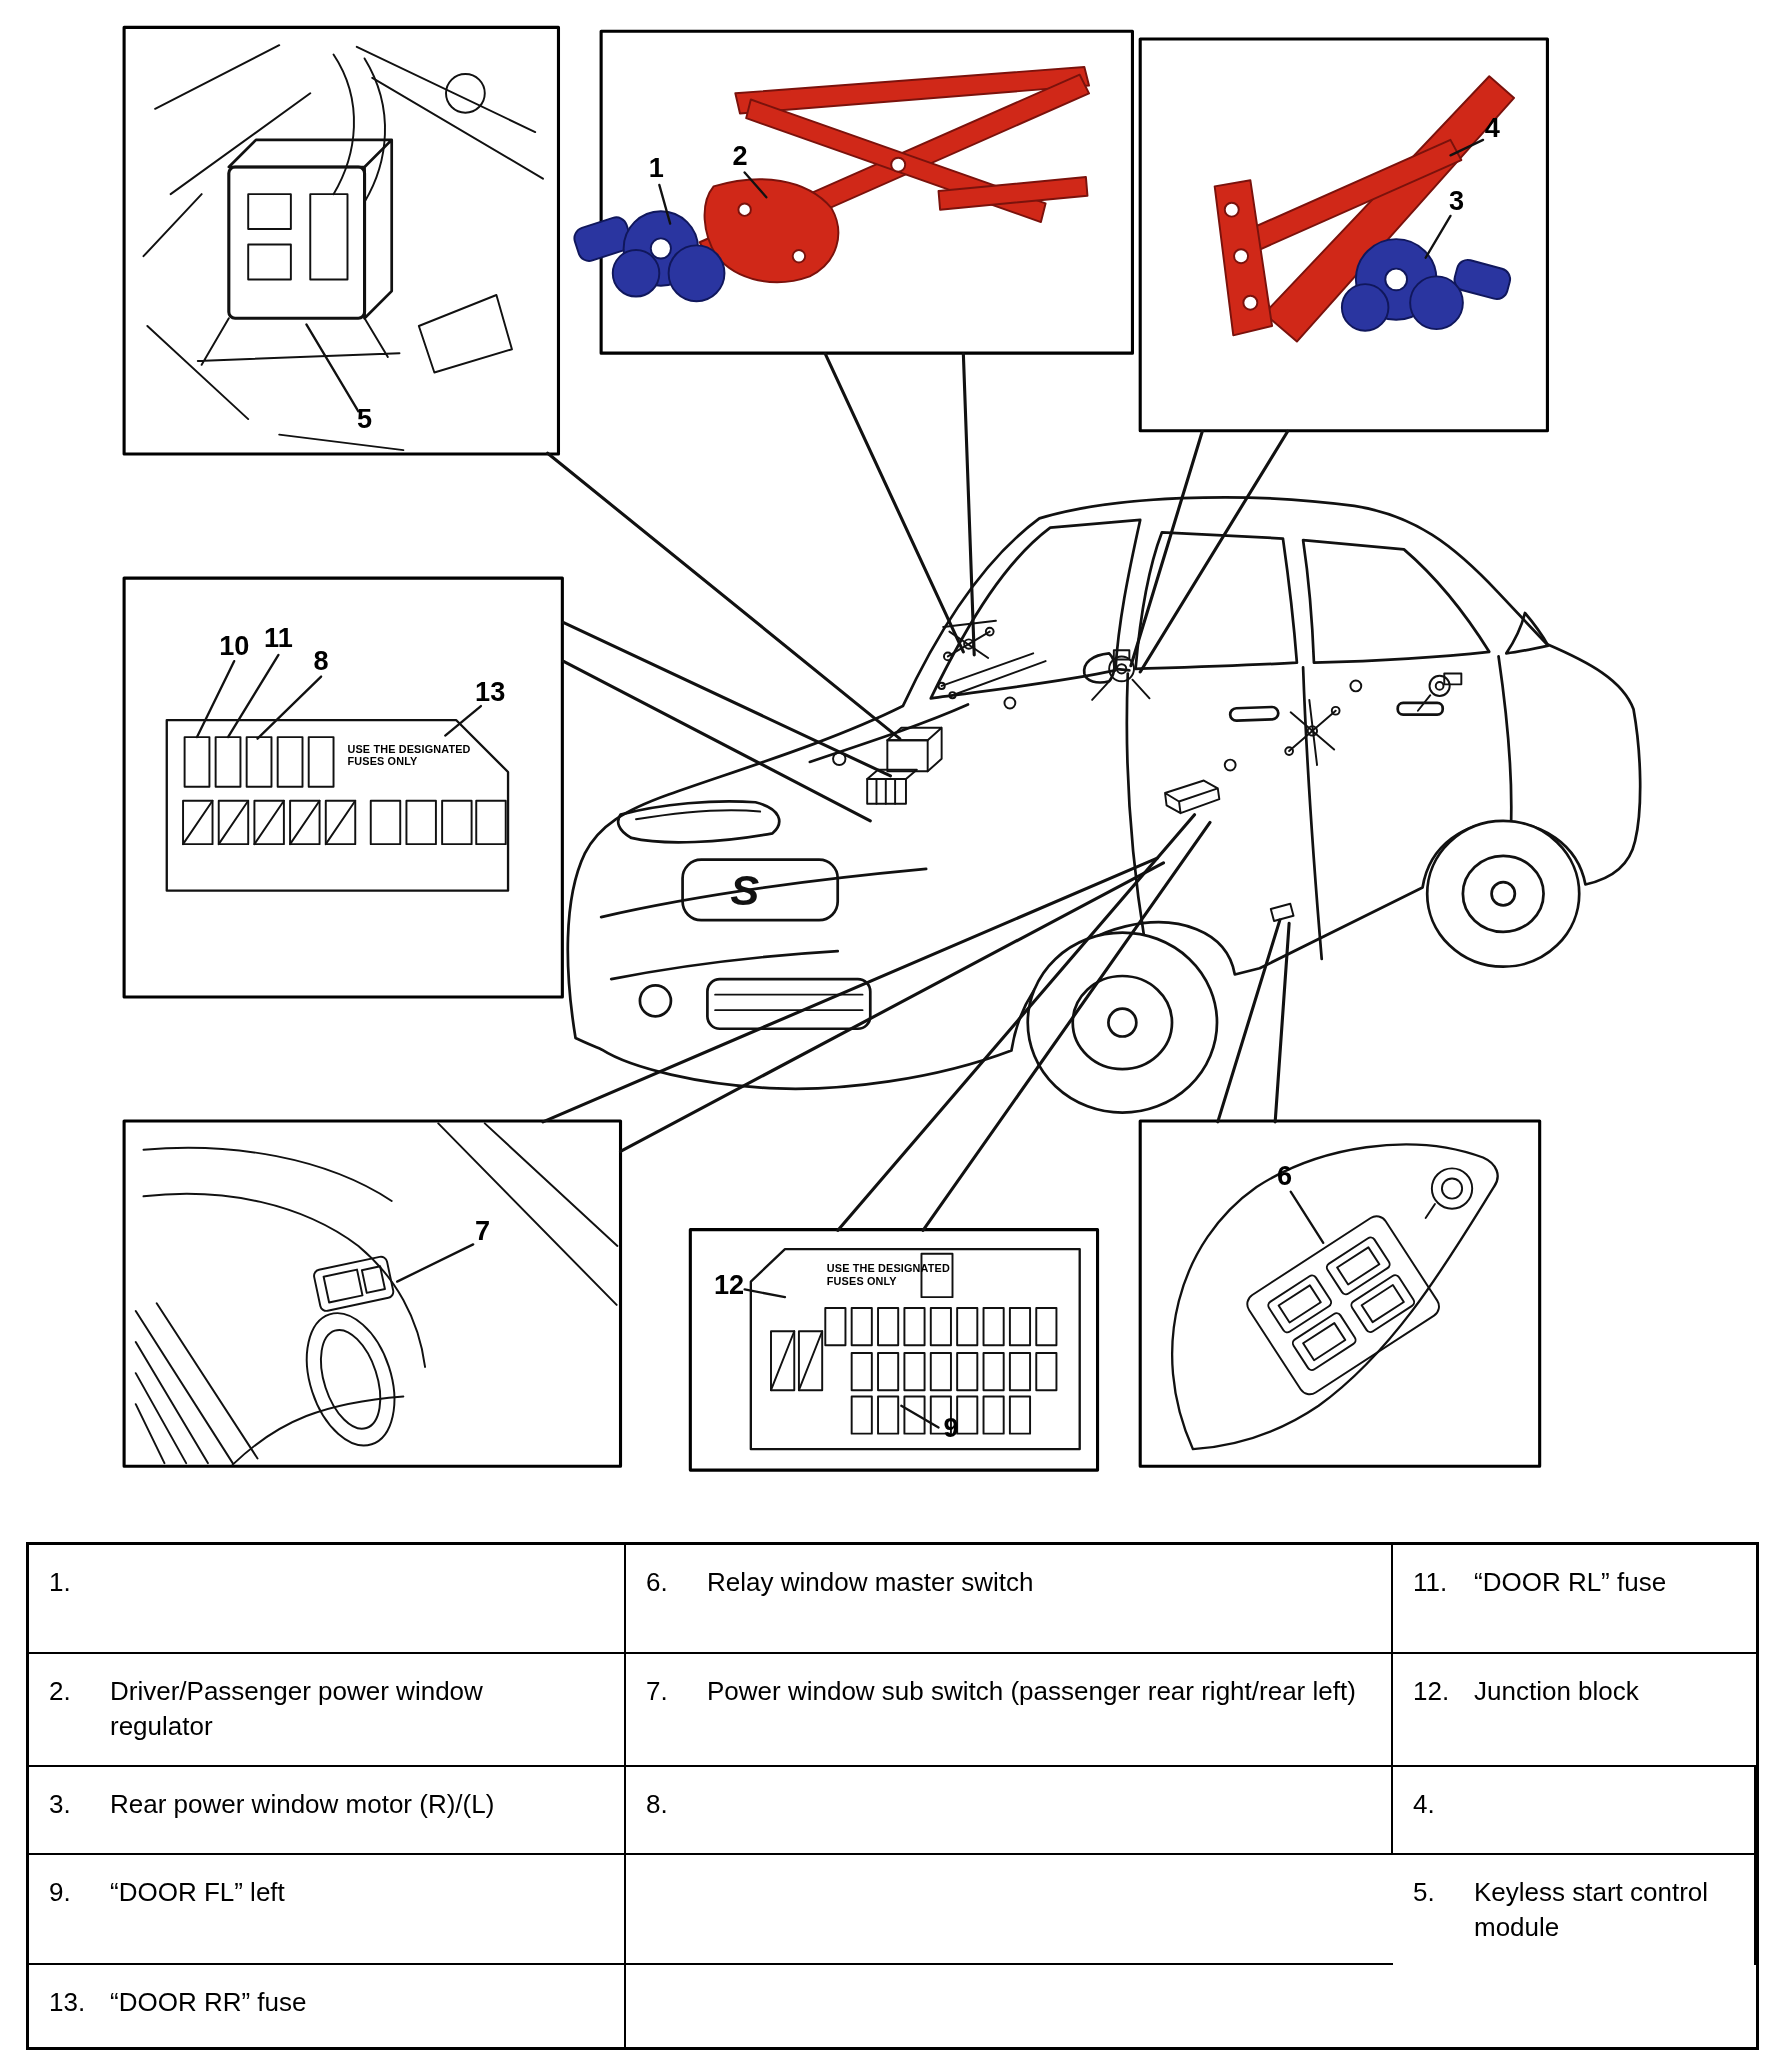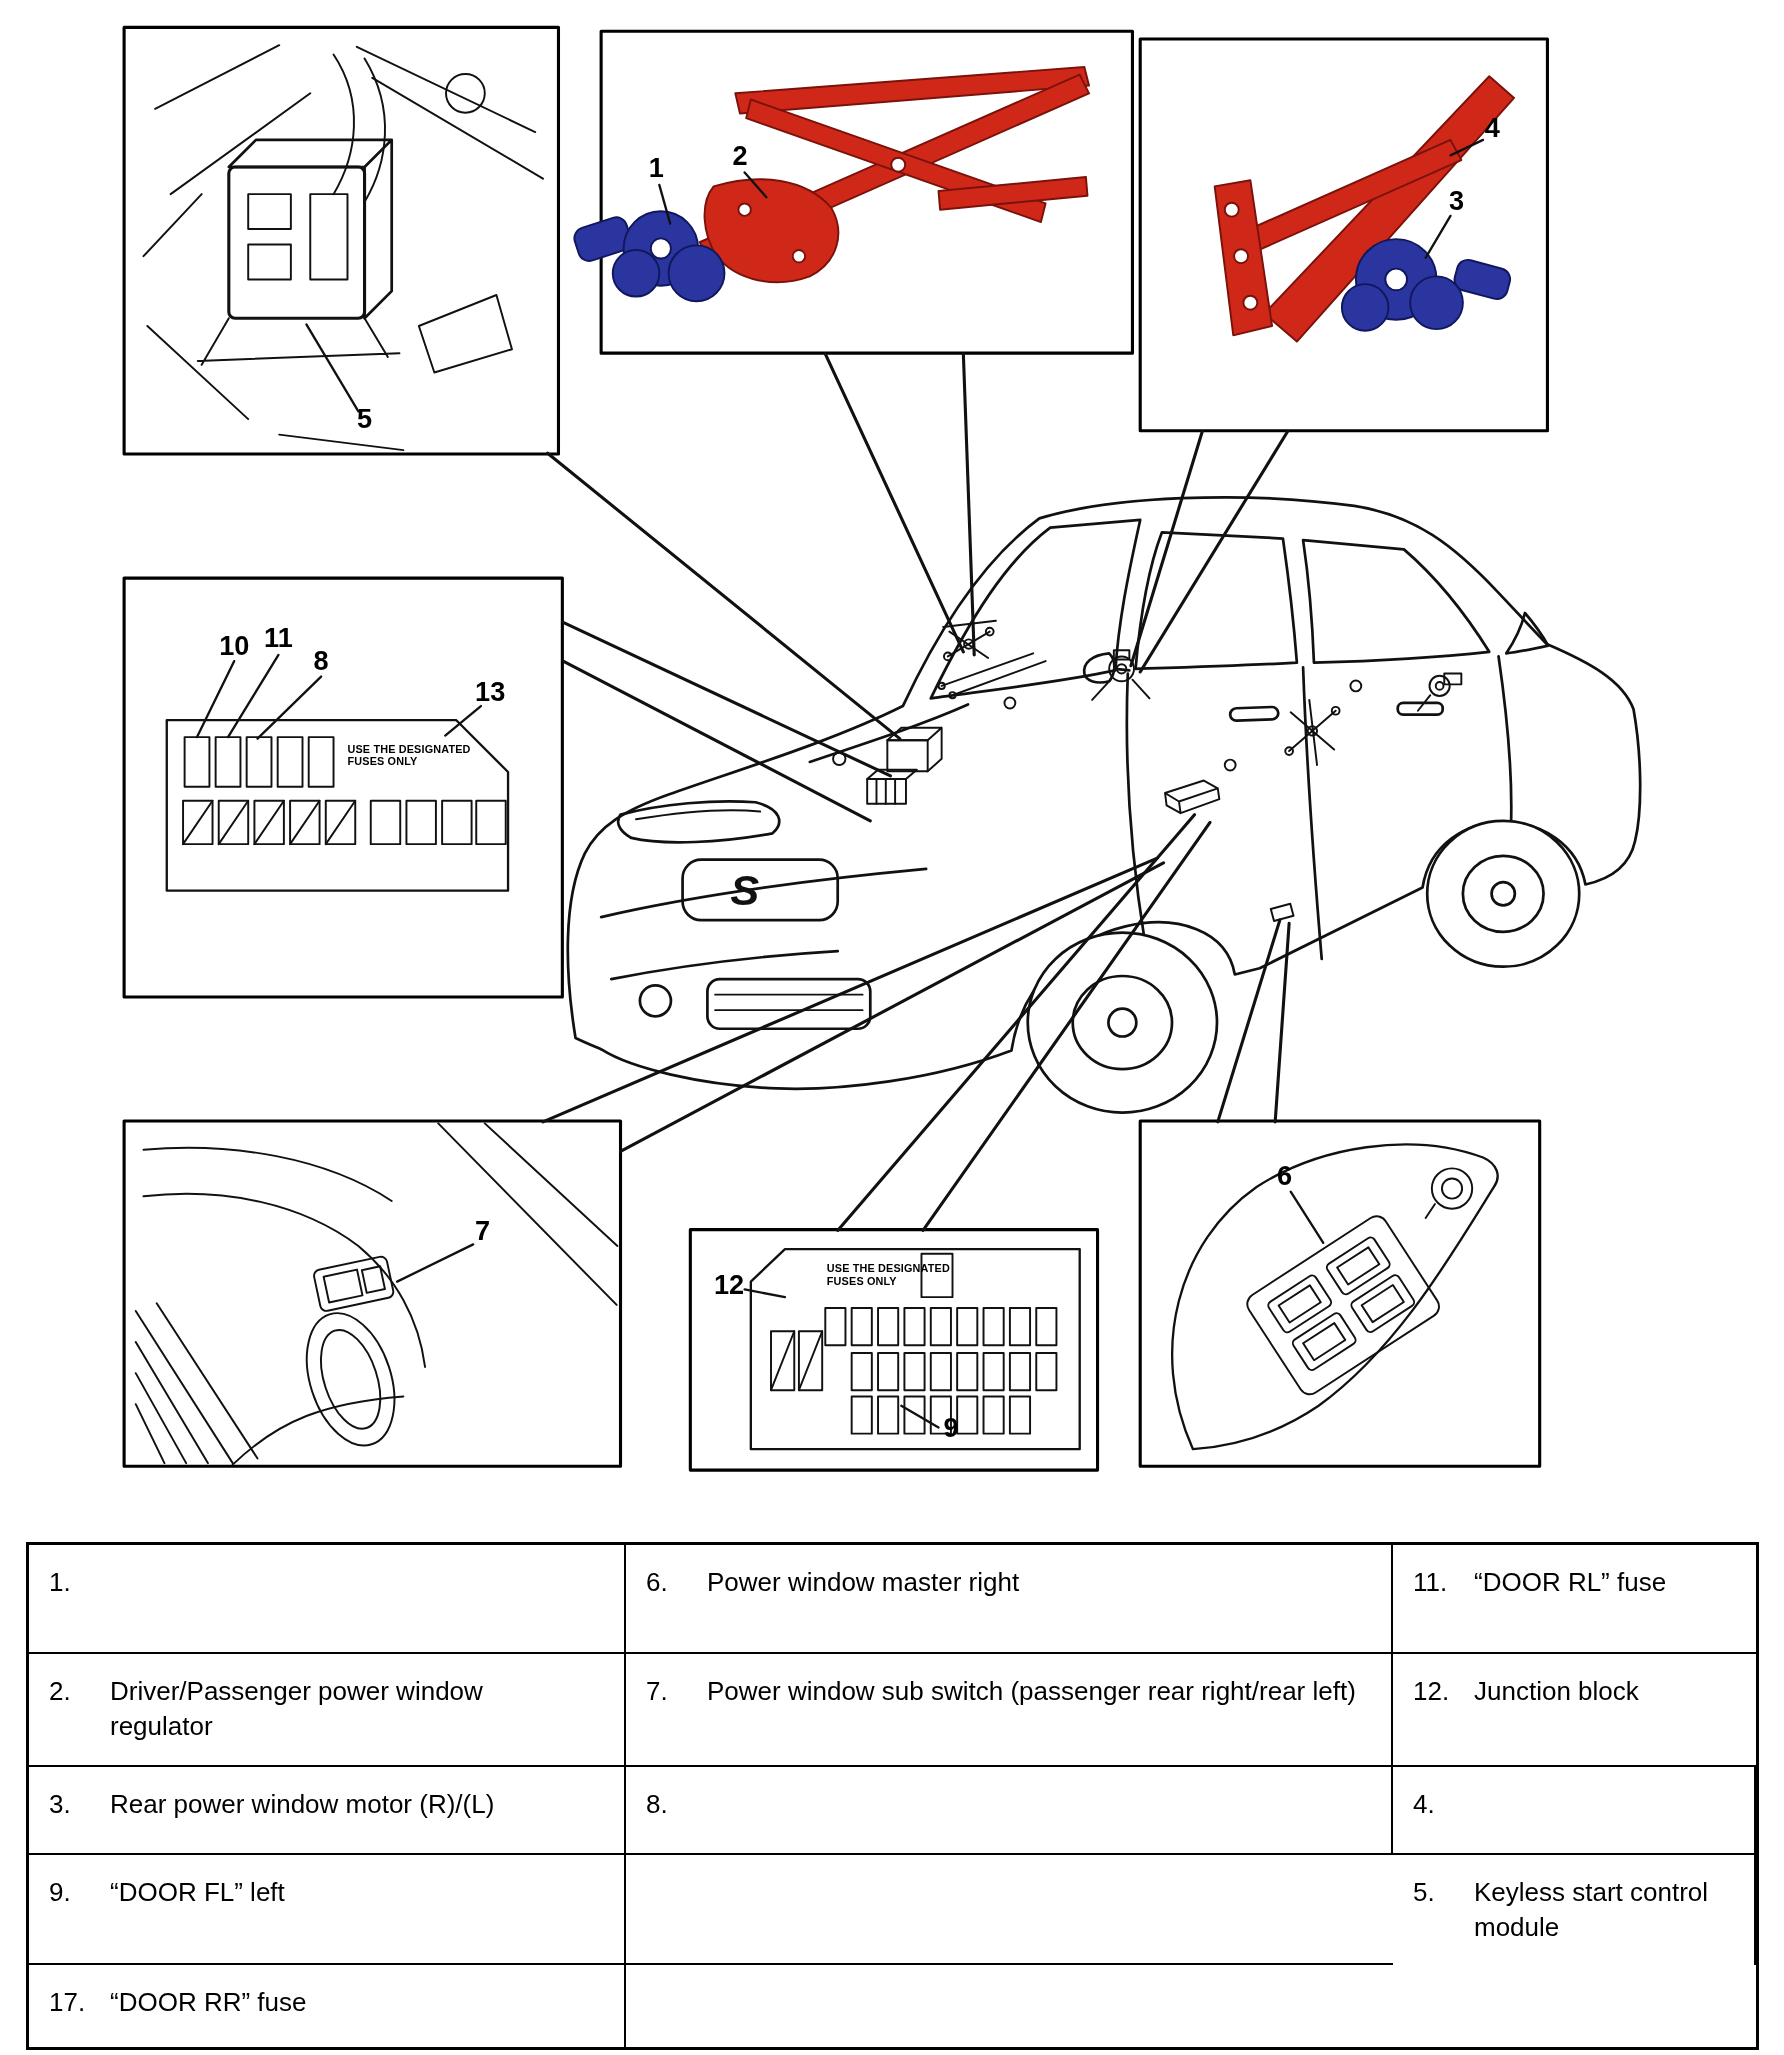--- a/index.html
+++ b/index.html
@@ -355,21 +355,21 @@
   </g>
 </svg>
 
 <div class="legend">
 
   <div class="lcell">
     <span class="num">1.</span>
   </div>
   <div class="lcell">
     <span class="num">6.</span>
-    <span class="lbl">Power window master right</span>
+    <span class="lbl">Relay window master switch</span>
   </div>
   <div class="lcell last-col">
     <span class="num">11.</span>
     <span class="lbl">“DOOR RL” fuse</span>
   </div>
 
   <div class="lcell">
     <span class="num">2.</span>
     <span class="lbl">Driver/Passenger power window regulator</span>
   </div>
@@ -400,21 +400,21 @@
   <div class="lcell last-col">
     <span class="num"></span>
     <span class="lbl"></span>
   </div>
 
   <div class="lcell last-row">
     <span class="num">5.</span>
     <span class="lbl">Keyless start control module</span>
   </div>
   <div class="lcell last-row">
-    <span class="num">17.</span>
+    <span class="num">13.</span>
     <span class="lbl">“DOOR RR” fuse</span>
   </div>
   <div class="lcell last-col last-row">
     <span class="num"></span>
     <span class="lbl"></span>
   </div>
 </div>
 
 </div>
 

